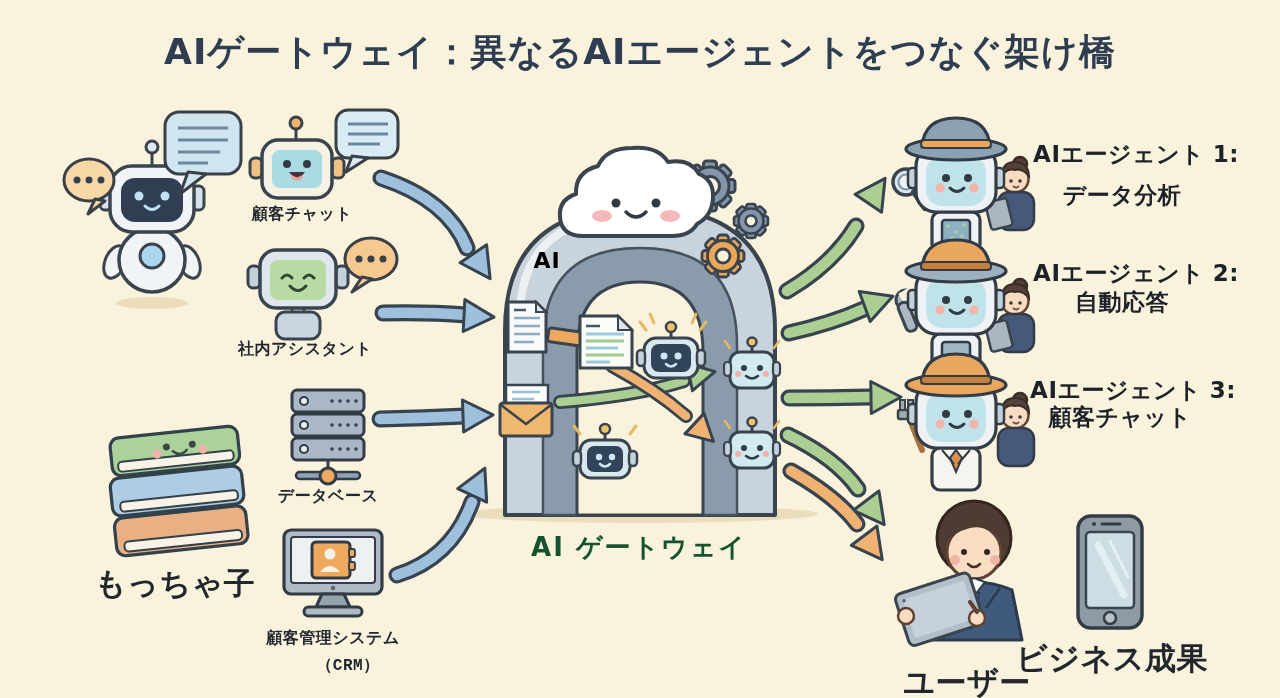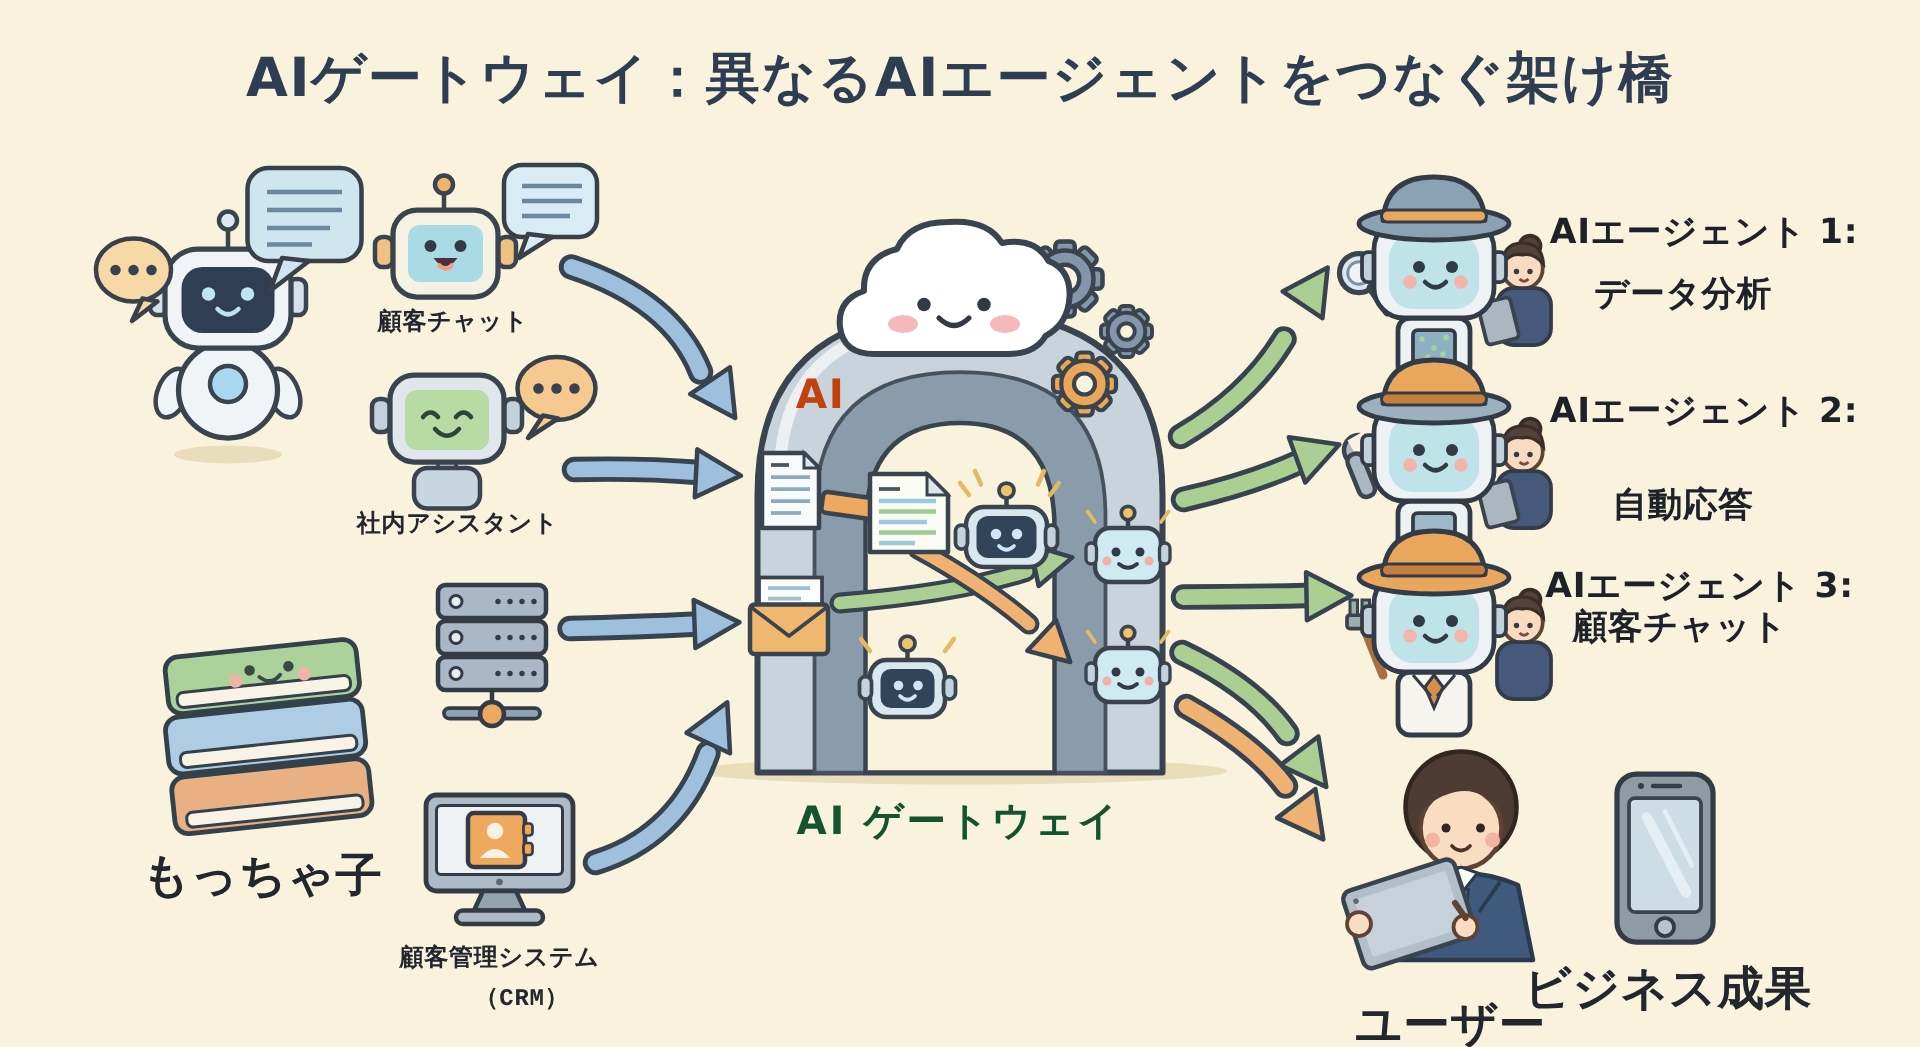--- a/index.html
+++ b/index.html
@@ -5,21 +5,21 @@
   html,body{margin:0;padding:0;background:#e8e8e8;}
   #stage{position:relative;width:1280px;height:698px;background:#f9f2dc;overflow:hidden;
          font-family:"DejaVu Sans",sans-serif;}
   #art{position:absolute;left:0;top:0;z-index:1;}
   .lbl{position:absolute;transform:translateX(-50%);white-space:nowrap;font-weight:bold;
        color:#22272e;z-index:5;letter-spacing:.5px;}
   .title{font-size:36px;color:#2e3d52;letter-spacing:1px;}
   .mid{font-size:16px;}
   .big{font-size:31px;}
   .gw{font-size:26px;color:#14532d;letter-spacing:2px;}
-  .archai{font-size:27px;color:#c2410c;letter-spacing:1px;}
+  .archai{font-size:22px;color:#000000;letter-spacing:1px;}
   .agent{font-size:23px;color:#1d2228;}
   
   .ad{fill:none;stroke:#37434f;stroke-width:17;stroke-linecap:round;}
   .ab{fill:none;stroke:#9ec0dd;stroke-width:10.5;stroke-linecap:round;}
   .ag{fill:none;stroke:#abcf92;stroke-width:10.5;stroke-linecap:round;}
   .ao{fill:none;stroke:#f0b273;stroke-width:10.5;stroke-linecap:round;}
   .adm{fill:none;stroke:#37434f;stroke-width:14;stroke-linecap:round;}
   .agm{fill:none;stroke:#abcf92;stroke-width:8.5;stroke-linecap:round;}
   .aom{fill:none;stroke:#f0b273;stroke-width:8.5;stroke-linecap:round;}
   .hb{fill:#9ec0dd;stroke:#37434f;stroke-width:3;stroke-linejoin:round;}
@@ -501,30 +501,31 @@
     <line x1="1102" y1="524" x2="1120" y2="524" stroke="#333c46" stroke-width="3" stroke-linecap="round"></line>
     <circle cx="1094" cy="524" r="2" fill="#333c46"></circle>
     <circle cx="1110" cy="618" r="6" fill="#b9c4ca" stroke="#333c46" stroke-width="2.5"></circle>
   </g>
 </svg>
 
 <div class="lbl title" style="left:640px;top:28px;">AIゲートウェイ：異なるAIエージェントをつなぐ架け橋</div>
 
 <div class="lbl mid" style="left:302px;top:204px;">顧客チャット</div>
 <div class="lbl mid" style="left:305px;top:339px;">社内アシスタント</div>
+<div class="lbl mid" style="left:328px;top:486px;">データベース</div>
 <div class="lbl big" style="left:175px;top:563px;">もっちゃ子</div>
 <div class="lbl mid" style="left:333px;top:628px;font-family:Liberation Mono, monospace;">顧客管理システム</div>
 <div class="lbl mid" style="left:348px;top:655px;font-family:Liberation Mono, monospace;">（CRM）</div>
 
 <div class="lbl archai" style="left:547px;top:248px;">AI</div>
 <div class="lbl gw" style="left:639px;top:530px;">AI ゲートウェイ</div>
 
 <div class="lbl agent" style="left:1136px;top:139px;">AIエージェント 1:</div>
 <div class="lbl agent" style="left:1122px;top:180px;">データ分析</div>
 <div class="lbl agent" style="left:1136px;top:258px;">AIエージェント 2:</div>
-<div class="lbl agent" style="left:1122px;top:287px;margin-top:34px;">自動応答</div>
+<div class="lbl agent" style="left:1122px;top:287px;">自動応答</div>
 <div class="lbl agent" style="left:1133px;top:375px;">AIエージェント 3:</div>
 <div class="lbl agent" style="left:1120px;top:402px;">顧客チャット</div>
 
 <div class="lbl big" style="left:967px;top:638px;margin-top:24px;">ユーザー</div>
 <div class="lbl big" style="left:1112px;top:638px;">ビジネス成果</div>
 
 </div>
 
 </body></html>

